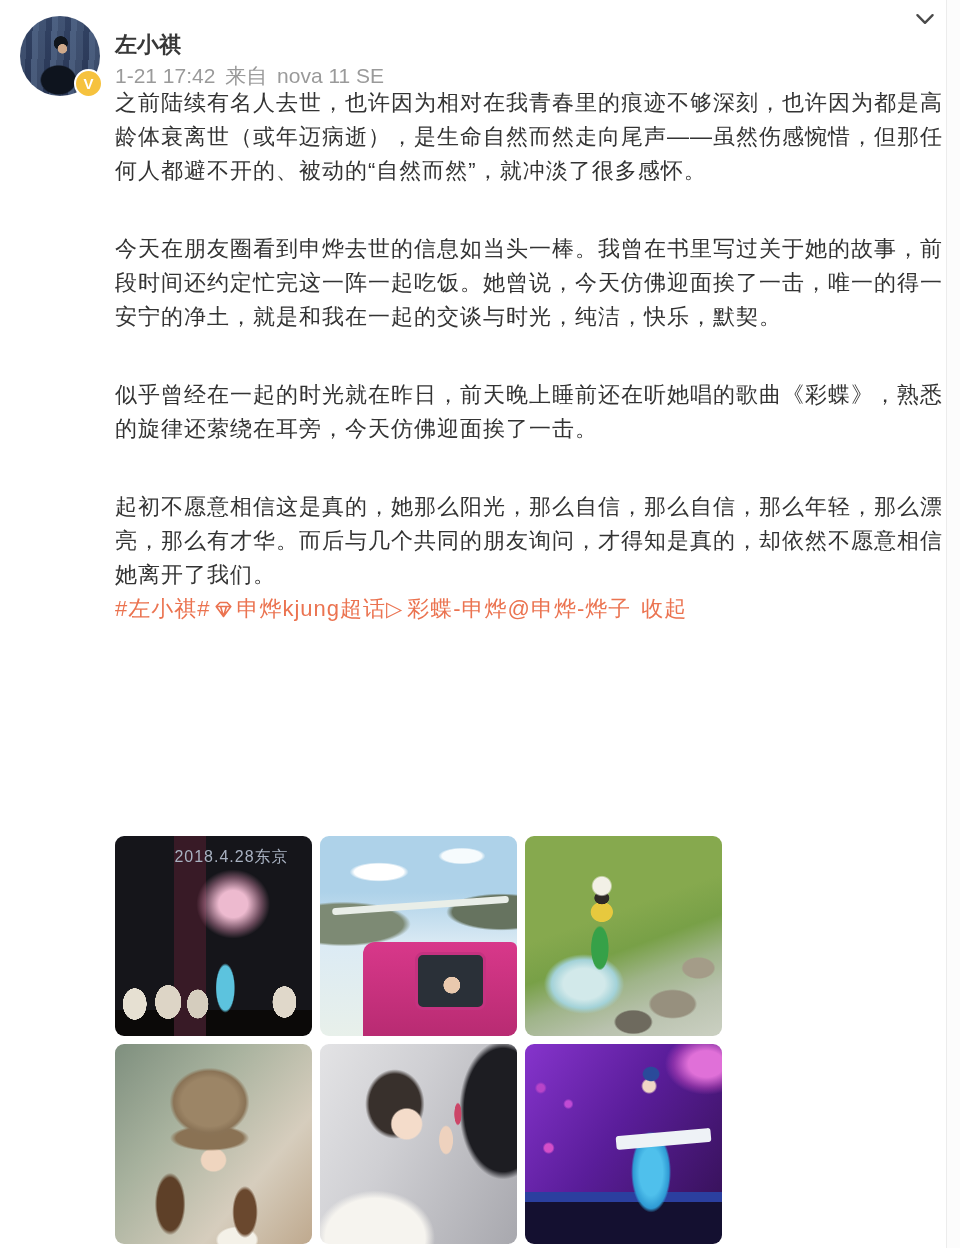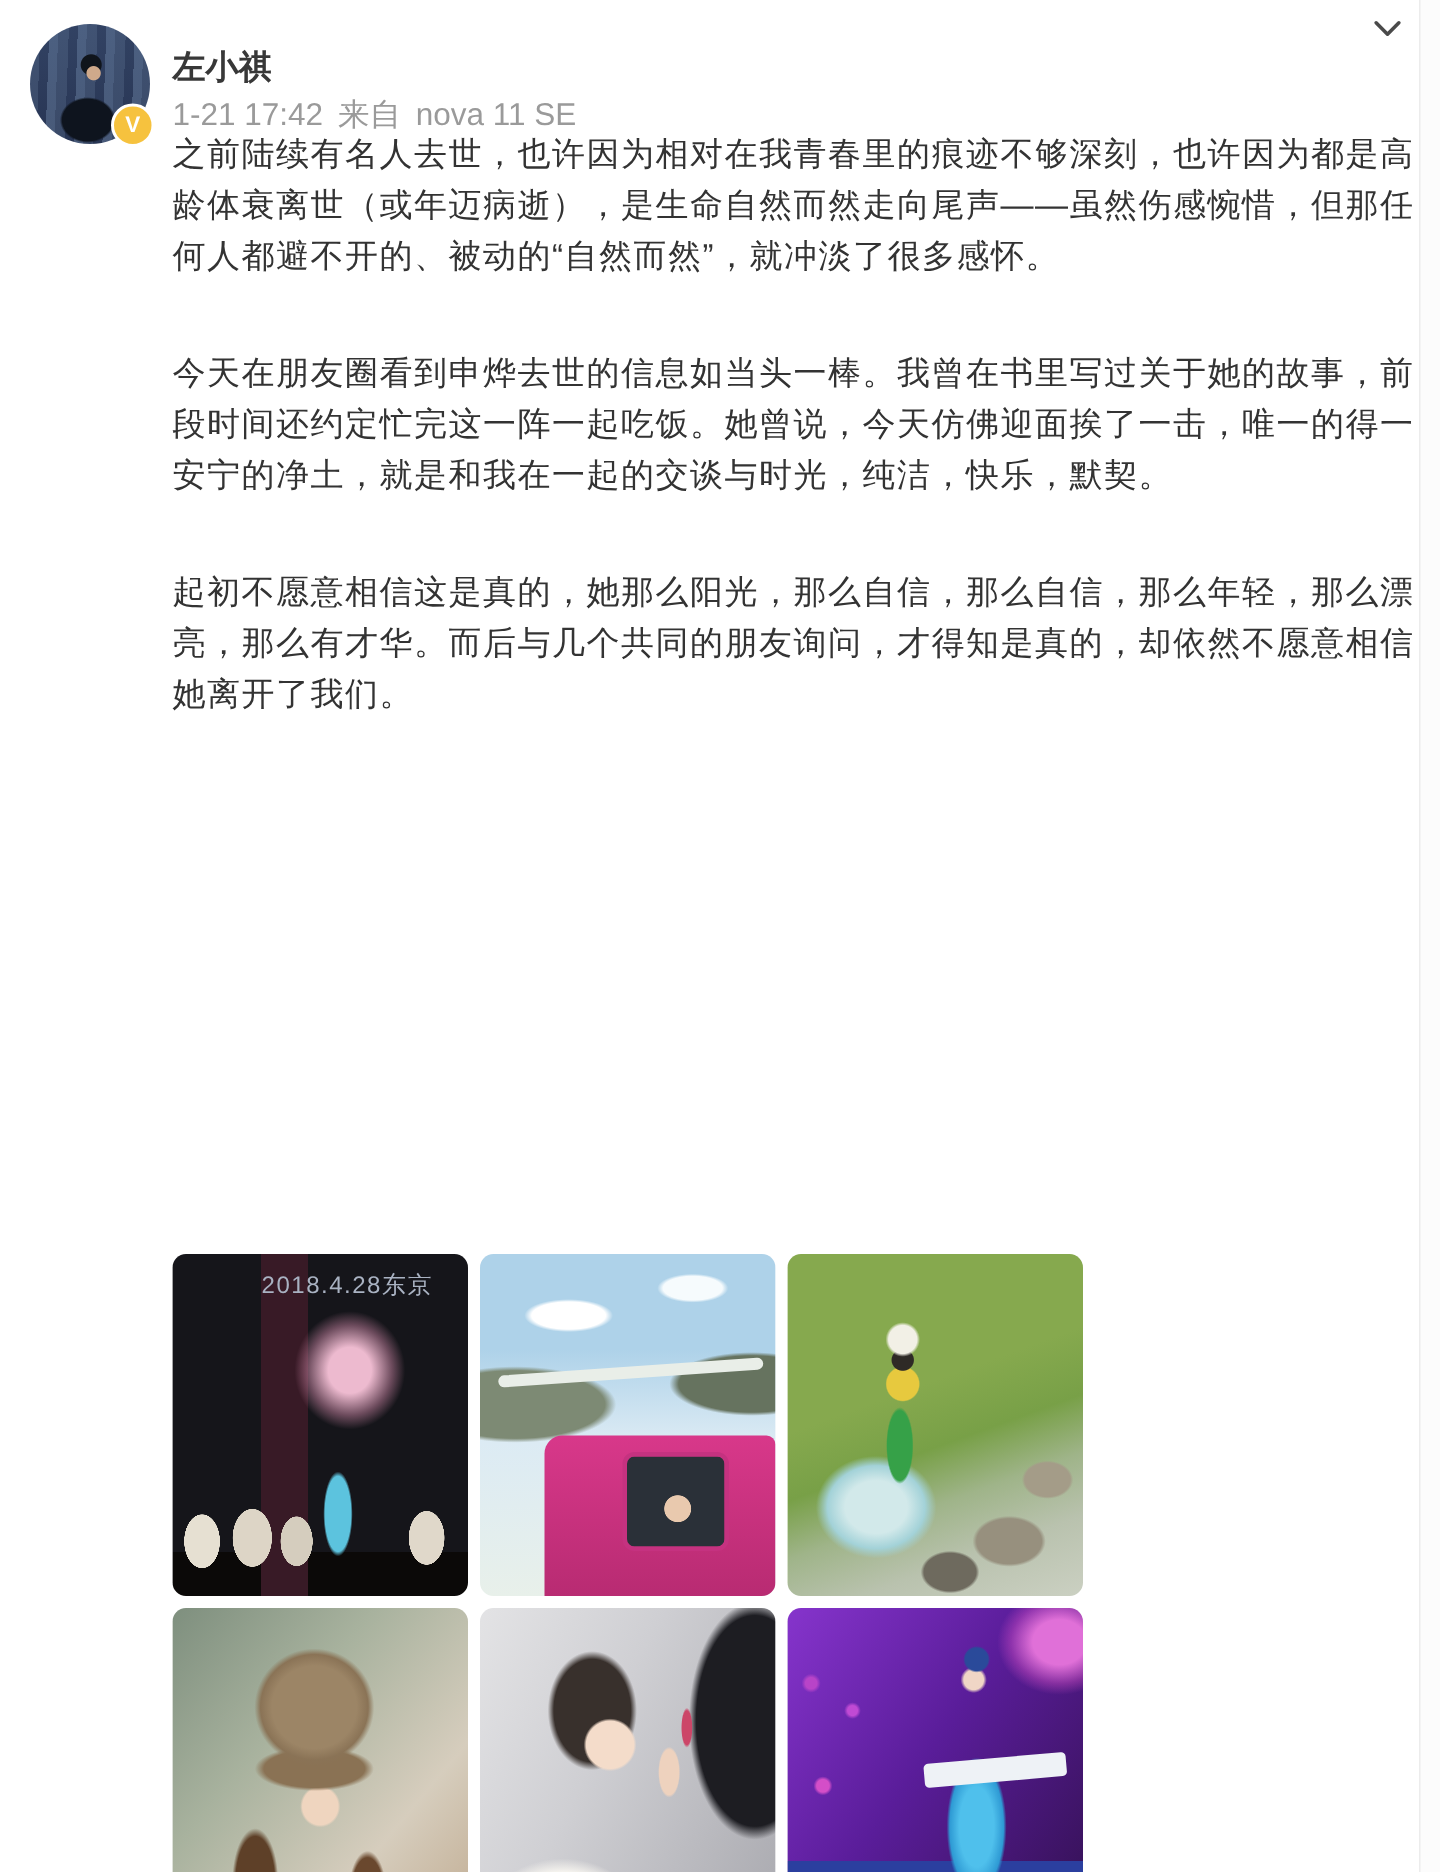--- a/index.html
+++ b/index.html
@@ -40,21 +40,21 @@
   .para + .para{margin-top:44px;}
   .closing div{min-height:34px;}
   .linkline{color:#eb7350;}
   .lnk{color:#eb7350;cursor:pointer;}
   .gem{width:21px;height:20px;vertical-align:-3px;margin:0 2px 0 3px;}
   .play-glyph{font-size:21px;margin-right:4px;}
   .collapse{margin-left:10px;}
 
   
   .grid{position:absolute;left:115px;top:836px;width:607px;display:flex;flex-wrap:wrap;gap:8px;}
-  .tile{position:relative;width:197px;height:228px;border-radius:9px;overflow:hidden;cursor:pointer;background:#eee;}
+  .tile{position:relative;width:197px;height:200px;border-radius:9px;overflow:hidden;cursor:pointer;background:#eee;}
   .t1{
     background-color:#0d0d10;
     background-image:
       radial-gradient(ellipse 10% 13% at 10% 84%, #e6e0d2 0 60%, rgba(0,0,0,0) 61%),
       radial-gradient(ellipse 11% 14% at 27% 83%, #ddd5c6 0 60%, rgba(0,0,0,0) 61%),
       radial-gradient(ellipse 9% 12% at 42% 84%, #d5cdbe 0 60%, rgba(0,0,0,0) 61%),
       radial-gradient(ellipse 10% 13% at 86% 83%, #e0d8ca 0 60%, rgba(0,0,0,0) 61%),
       radial-gradient(ellipse 8% 20% at 56% 76%, #5cc3de 0 55%, rgba(0,0,0,0) 62%),
       radial-gradient(ellipse 26% 24% at 60% 34%, #edbacf 0 28%, rgba(214,140,173,0.45) 55%, rgba(0,0,0,0) 72%),
       linear-gradient(90deg, rgba(0,0,0,0) 0 30%, #381a26 30% 46%, rgba(0,0,0,0) 46%),
@@ -146,21 +146,27 @@
 
 <div class="meta">
   <span>1-21 17:42</span>
   <span>来自</span>
   <span>nova 11 SE</span>
 </div>
 
 <div class="content">
   <p class="para">之前陆续有名人去世，也许因为相对在我青春里的痕迹不够深刻，也许因为都是高龄体衰离世（或年迈病逝），是生命自然而然走向尾声——虽然伤感惋惜，但那任何人都避不开的、被动的“自然而然”，就冲淡了很多感怀。</p>
   <p class="para">今天在朋友圈看到申烨去世的信息如当头一棒。我曾在书里写过关于她的故事，前段时间还约定忙完这一阵一起吃饭。她曾说，今天仿佛迎面挨了一击，唯一的得一安宁的净土，就是和我在一起的交谈与时光，纯洁，快乐，默契。</p>
+  <p class="para">似乎曾经在一起的时光就在昨日，前天晚上睡前还在听她唱的歌曲《彩蝶》，熟悉的旋律还萦绕在耳旁，今天仿佛迎面挨了一击。</p>
   <p class="para">起初不愿意相信这是真的，她那么阳光，那么自信，那么自信，那么年轻，那么漂亮，那么有才华。而后与几个共同的朋友询问，才得知是真的，却依然不愿意相信她离开了我们。</p>
+  <div class="linkline">
+    <span class="lnk">#左小祺#</span><svg class="gem" viewBox="0 0 21 20">
+        <path d="M3.2,7.5 L7,3.5 L14,3.5 L17.8,7.5 L10.5,17.5 Z M3.2,7.5 L17.8,7.5 M10.5,17.5 L7.6,7.5 M10.5,17.5 L13.4,7.5" fill="none" stroke="#eb7350" stroke-width="1.6" stroke-linejoin="round"></path>
+      </svg><span class="lnk">申烨kjung超话</span><span class="lnk play-glyph">▷</span><span class="lnk">彩蝶-申烨</span><span class="lnk">@申烨-烨子</span><span class="lnk collapse">收起</span>
+  </div>
 </div>
 
 <div class="grid">
   <div class="tile t1">
     <span class="photo-date">2018.4.28东京</span>
   </div>
   <div class="tile t2">
     <div class="jeep"></div>
     <div class="roof-bar"></div>
     <div class="jeep-window"></div>

